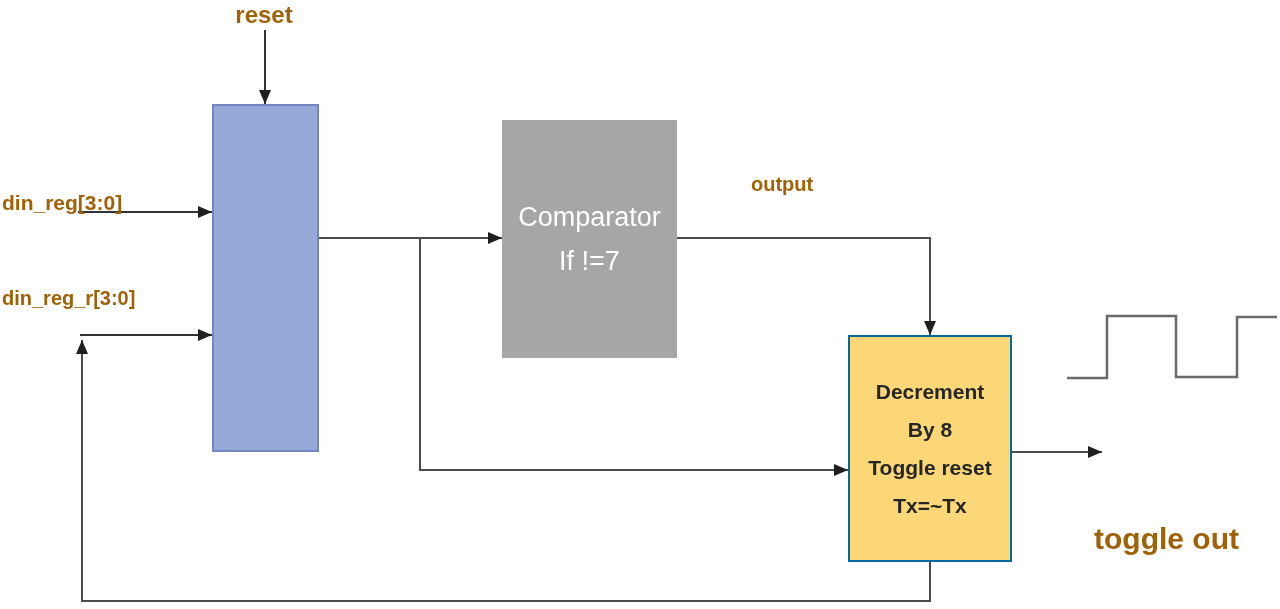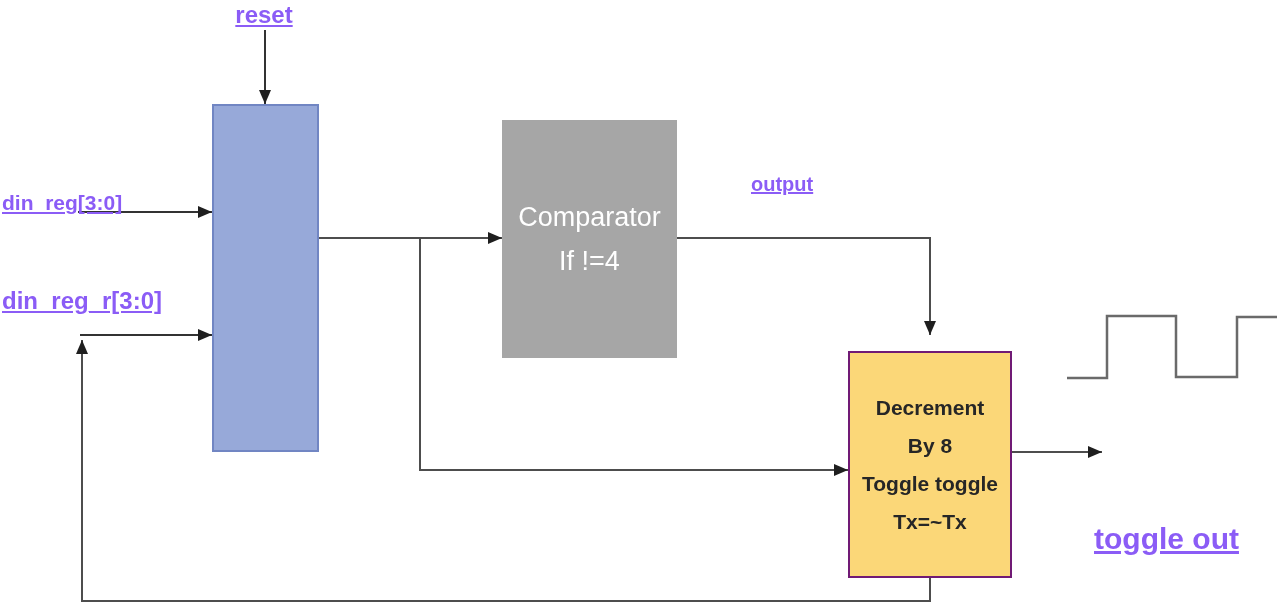--- a/index.html
+++ b/index.html
@@ -1,42 +1,42 @@
 <!DOCTYPE html>
 <html><head>
 <meta charset="utf-8">
 <style>
   html,body { margin:0; padding:0; background:#ffffff; }
   .canvas {
     position:relative; width:1280px; height:609px; background:#ffffff;
     font-family:"Liberation Sans", sans-serif; overflow:hidden;
   }
   svg.wires { position:absolute; left:0; top:0; width:1280px; height:609px; }
-  .lbl { position:absolute; color:#8b5cf6; font-weight:600; white-space:nowrap;text-decoration:underline; }
+  .lbl { position:absolute; color:#a16207; font-weight:600; white-space:nowrap; }
   .lbl-reset      { left:228px; top:1px;   width:72px; text-align:center; font-size:24px; }
   .lbl-din-reg    { left:2px;   top:171px; font-size:21px;margin-top:20px; }
-  .lbl-din-reg-r  { left:2px;   top:287px; font-size:24px; }
+  .lbl-din-reg-r  { left:2px;   top:287px; font-size:20px; }
   .lbl-enable     { left:751px; top:173px; font-size:20px; }
   .lbl-toggle-out { left:1094px; top:522px; font-size:30px; }
   .box {
     position:absolute; box-sizing:border-box; display:flex; flex-direction:column;
     align-items:center; justify-content:center; text-align:center;
   }
   .box-register {
     left:212px; top:104px; width:107px; height:348px;
     background:#97a9d9; border:2px solid #7186c3;
   }
   .box-comparator {
     left:502px; top:120px; width:175px; height:238px;
     background:#a6a6a6; color:#ffffff; font-size:27px; line-height:44px; font-weight:400;
   }
   .box-decrement {
     left:848px; top:335px; width:164px; height:227px;
-    background:#fbd778; border:2px solid #701a75;
-    color:#262626; font-size:21px; line-height:38px; font-weight:600;margin-top:16px;
+    background:#fbd778; border:2px solid #0369a1;
+    color:#262626; font-size:21px; line-height:38px; font-weight:600;
   }
 </style>
 </head>
 <body>
 
 <div class="canvas">
 
   <svg class="wires" viewBox="0 0 1280 609" xmlns="http://www.w3.org/2000/svg">
     <defs>
       <marker id="ah" markerUnits="userSpaceOnUse" markerWidth="14" markerHeight="12" refX="14" refY="6" orient="auto">
@@ -66,23 +66,23 @@
   <div class="lbl lbl-reset">reset</div>
   <div class="lbl lbl-din-reg">din_reg[3:0]</div>
   <div class="lbl lbl-din-reg-r">din_reg_r[3:0]</div>
   <div class="lbl lbl-enable">output</div>
   <div class="lbl lbl-toggle-out">toggle out</div>
 
   <div class="box box-register"></div>
 
   <div class="box box-comparator">
     <span>Comparator</span>
-    <span>If !=4</span>
+    <span>If !=7</span>
   </div>
 
   <div class="box box-decrement">
     <span>Decrement</span>
     <span>By 8</span>
-    <span>Toggle toggle</span>
+    <span>Toggle reset</span>
     <span>Tx=~Tx</span>
   </div>
 
 </div>
 
 </body></html>

